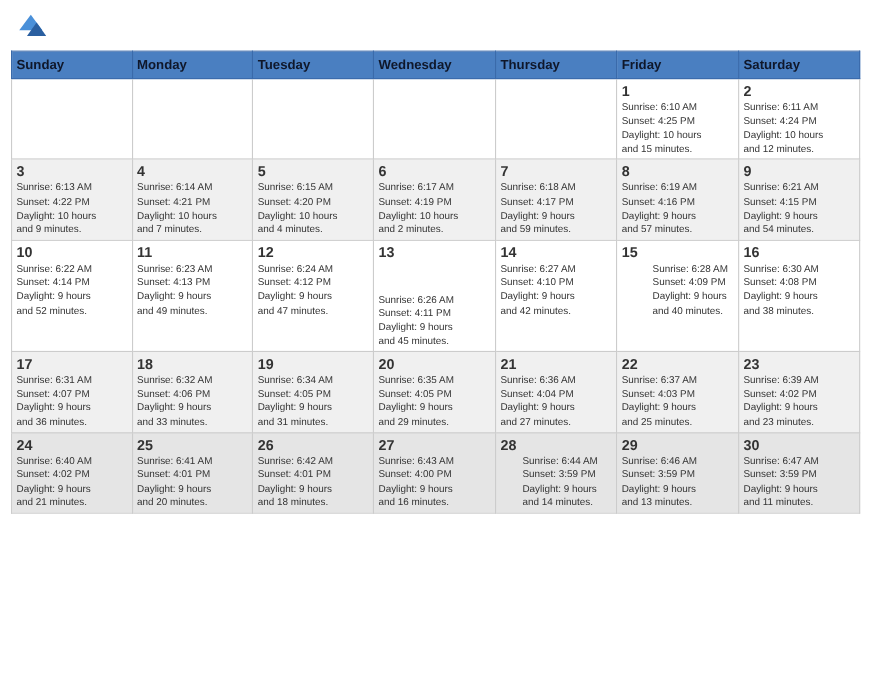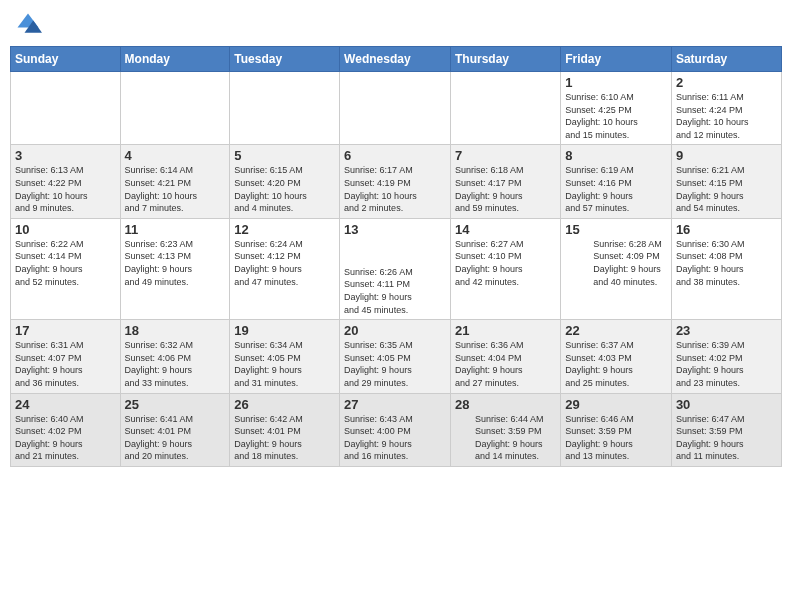--- a/index.html
+++ b/index.html
@@ -33,21 +33,21 @@
       width: 28px;
       height: 28px;
     }
     .title-block { text-align: right; }
     .month-title { font-size: 32px; color: #333; font-weight: normal; }
     .location { font-size: 14px; color: #555; }
 
     .calendar { width: 100%; border-collapse: collapse; }
     .calendar th {
       background: #4a7fc1;
-      color: #ffffff;
+      color: #0f172a;
       font-size: 12px;
       font-weight: bold;
       padding: 5px 4px;
       text-align: left;
       border: 1px solid #3a6aaa;
     }
     .calendar td {
       border: 1px solid #ccc;
       vertical-align: top;
       padding: 3px 4px;

